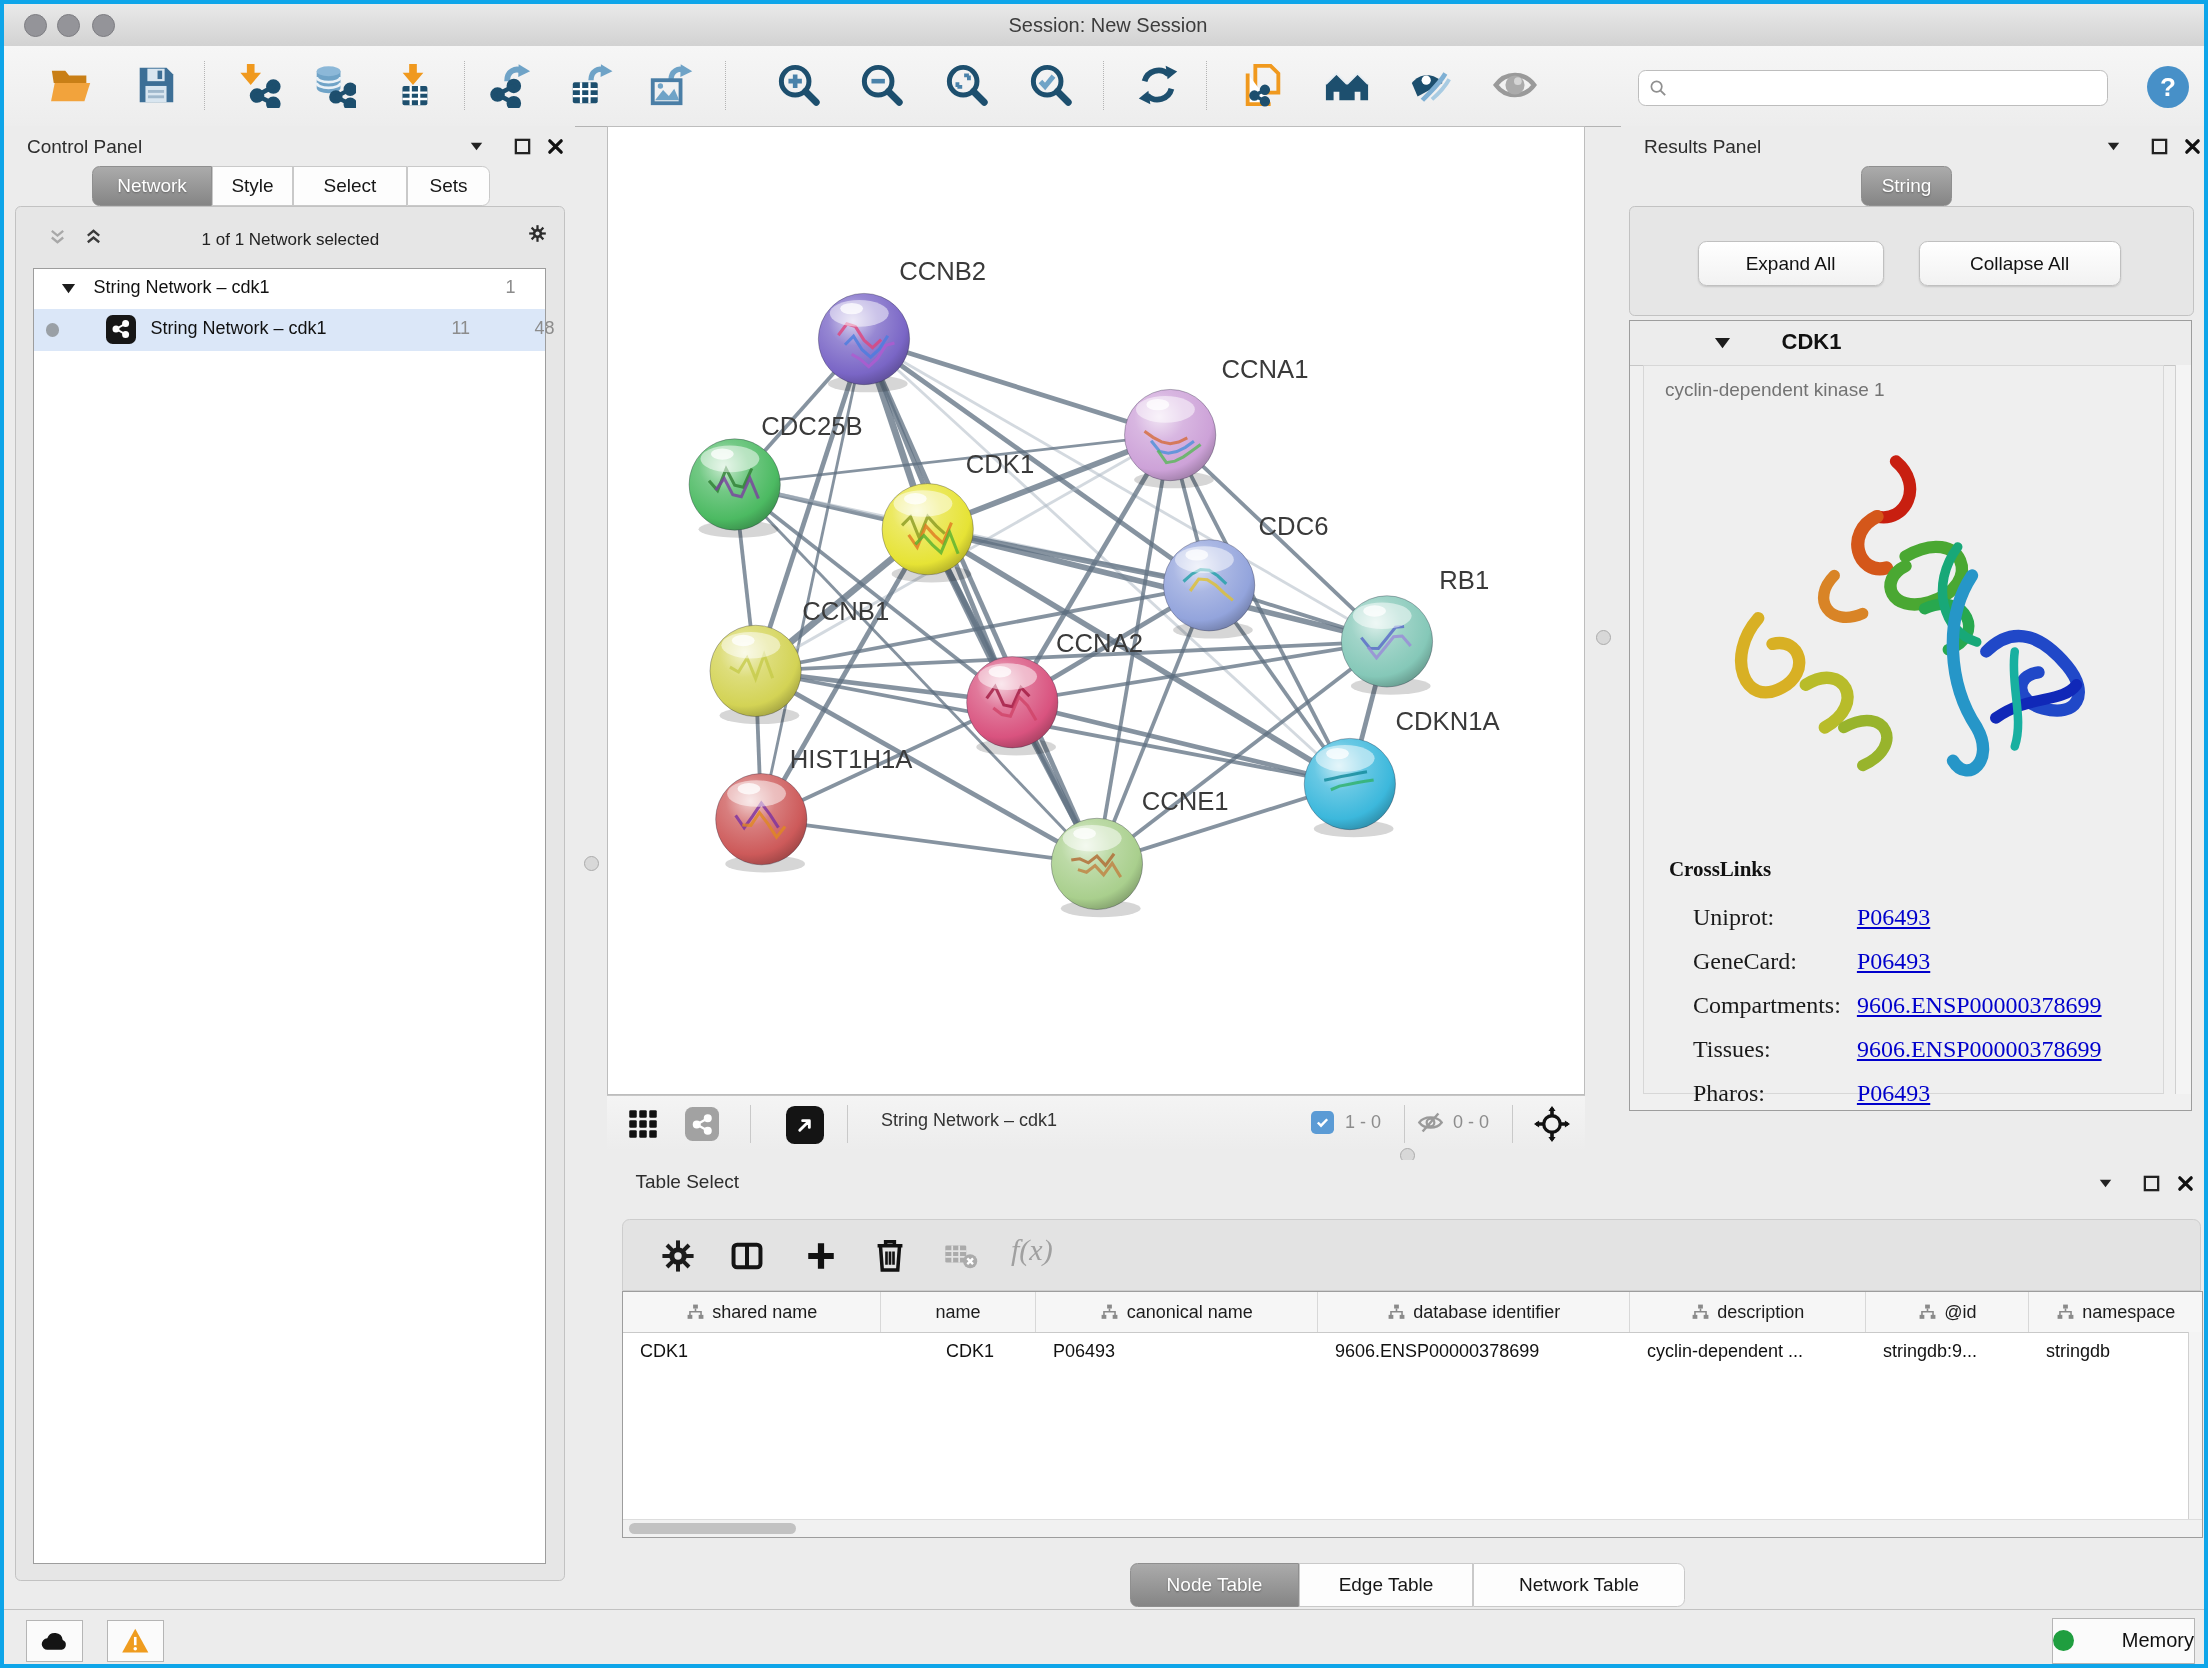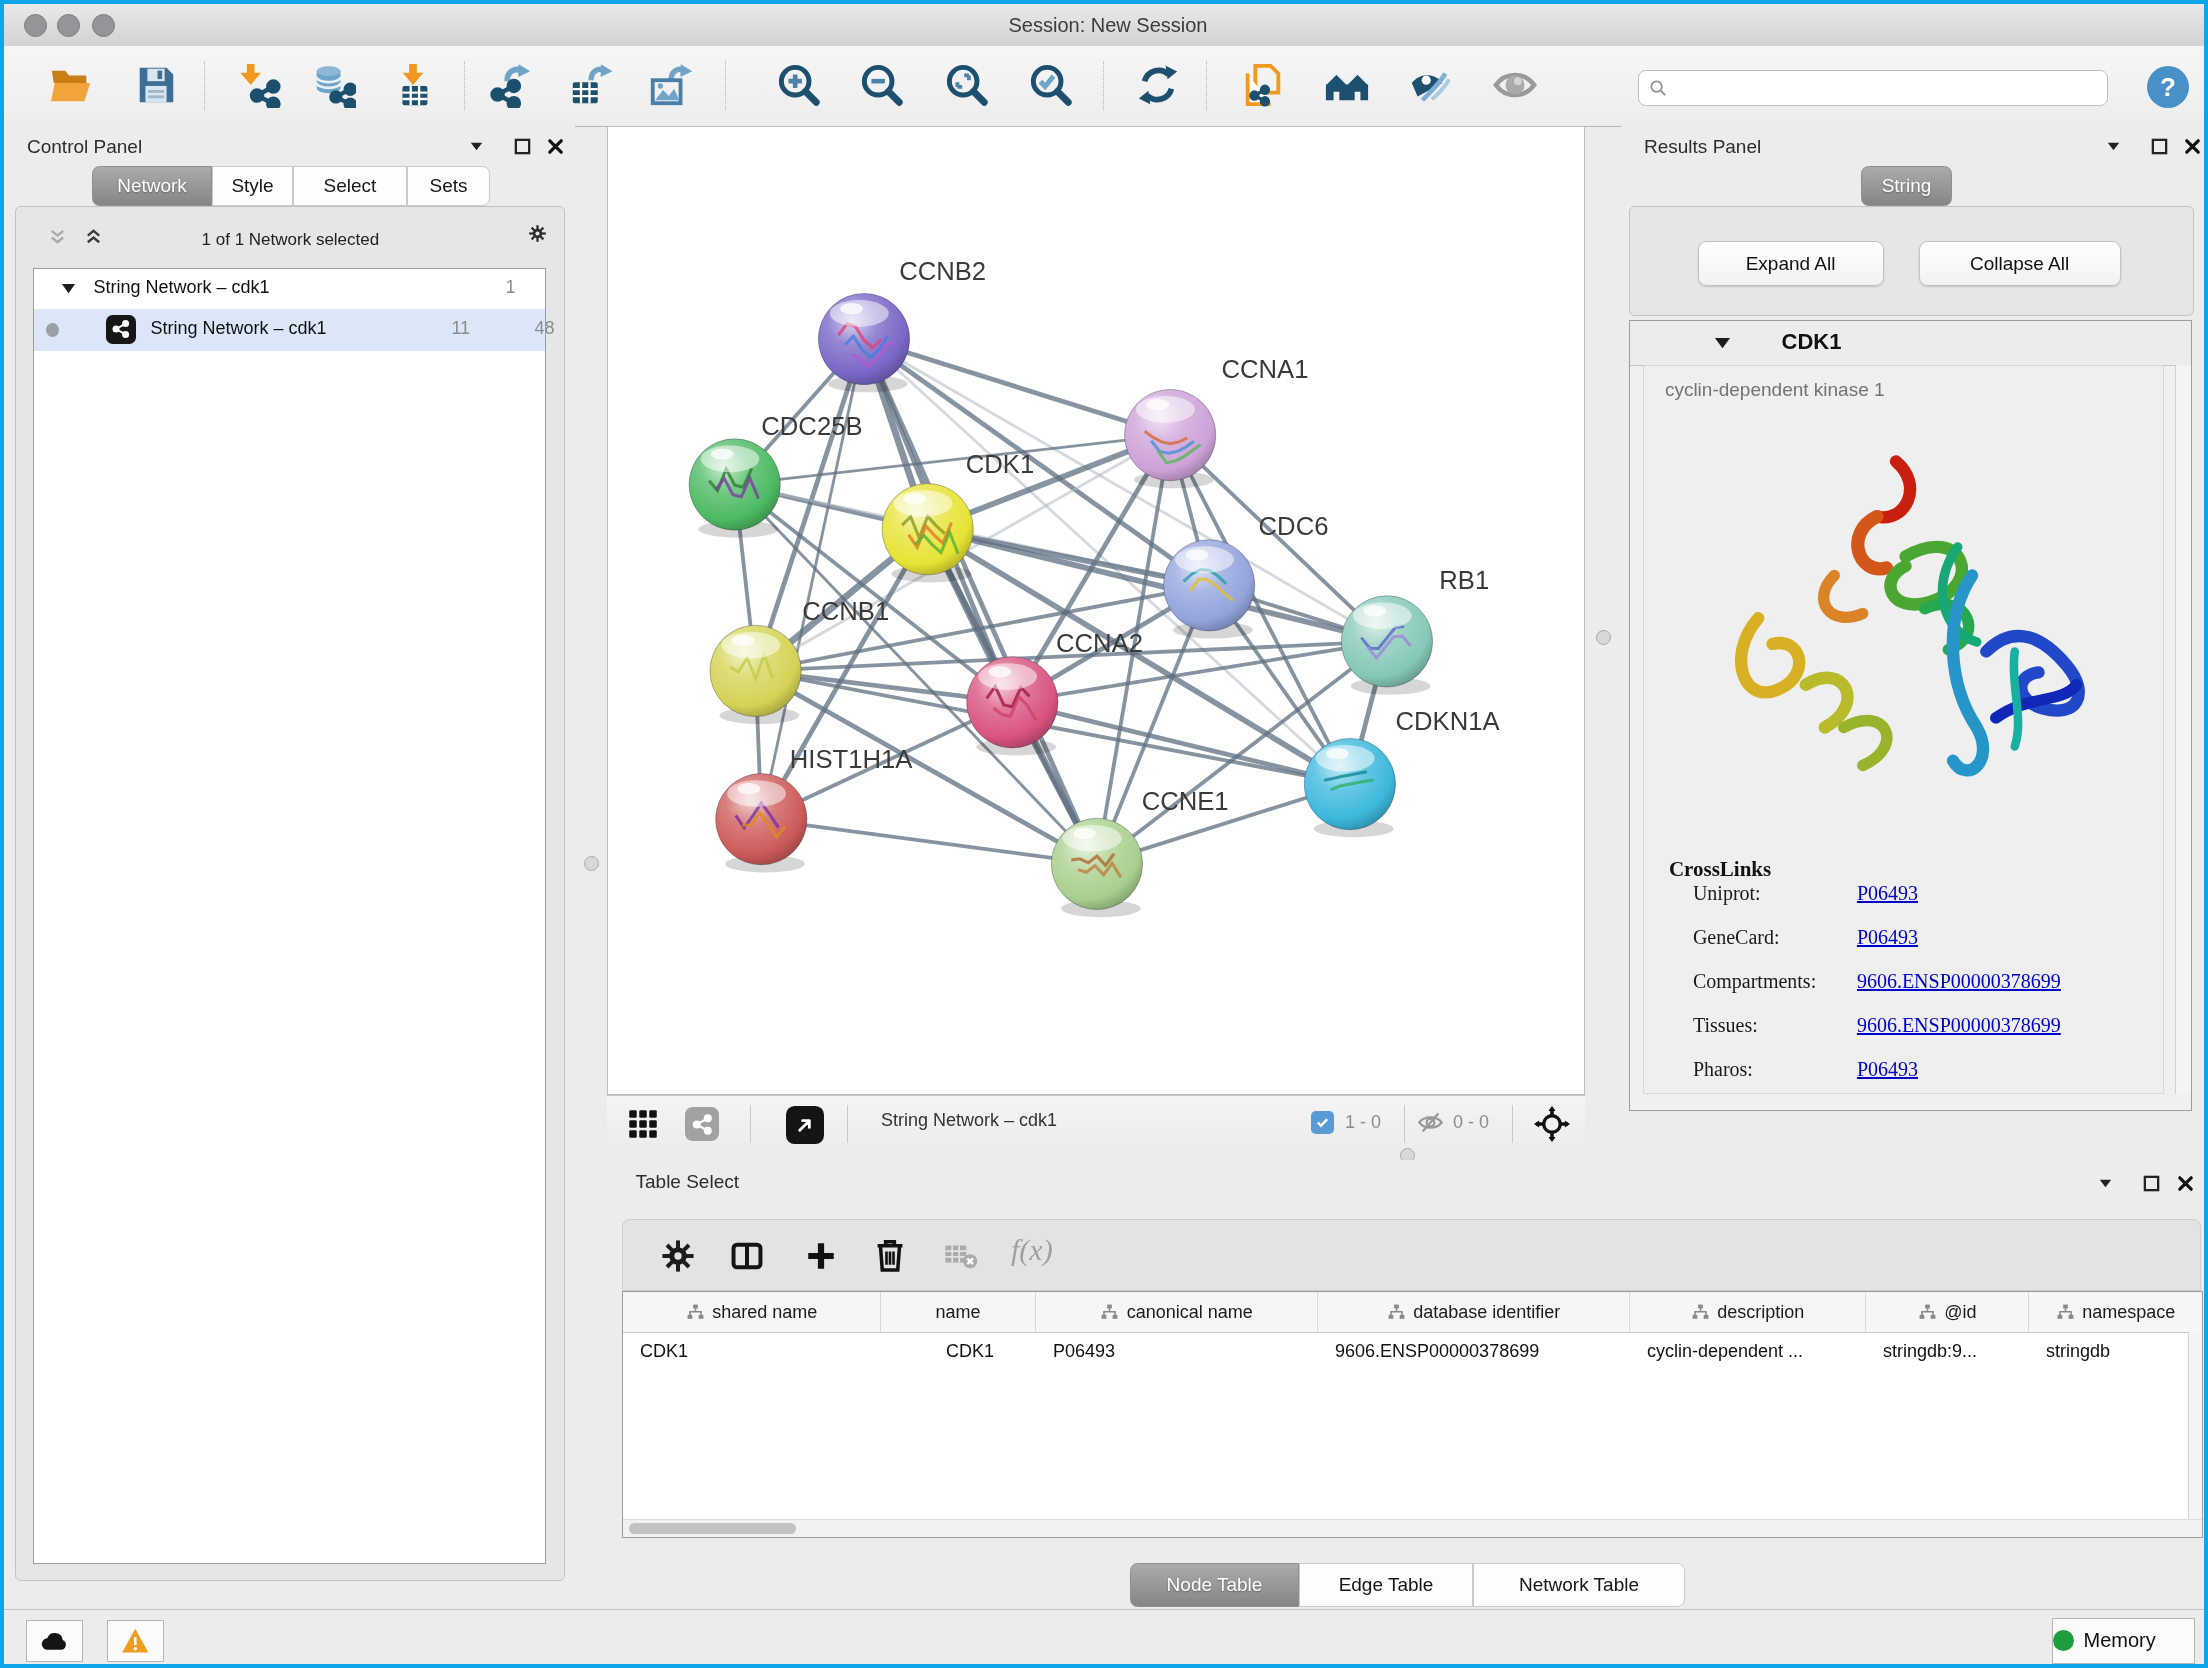--- a/index.html
+++ b/index.html
@@ -623,21 +623,21 @@
             <path d="M235 185 C280 165 300 215 260 228" stroke="#28a84e" stroke-width="12"></path>
             <path d="M270 120 C240 160 255 210 290 220" stroke="#18a878" stroke-width="10"></path>
             <path d="M285 150 C255 195 260 265 290 310 C310 345 280 370 265 345" stroke="#2696c8" stroke-width="13"></path>
             <path d="M300 230 C330 200 360 215 385 245 C410 275 395 300 360 290 C330 282 330 255 355 252" stroke="#2048c8" stroke-width="13"></path>
             <path d="M310 300 C345 275 380 285 395 265" stroke="#1028b8" stroke-width="12"></path>
             <path d="M330 230 C325 265 340 300 330 330" stroke="#18b0a0" stroke-width="9"></path>
           </g>
         </svg>
 
         <div class="serif abs" style="left:25px;top:491px;font-size:21px;font-weight:bold;color:#111;">CrossLinks</div>
-        <div class="serif abs" style="left:49px;top:505px;font-size:20px;color:#1a1a1a;line-height:44px;">
+        <div class="serif abs" style="left:49px;top:529px;font-size:24px;color:#1a1a1a;line-height:44px;">
           <div><span style="display:inline-block;width:164px;">Uniprot:</span><a class="xlink" href="#">P06493</a></div>
           <div><span style="display:inline-block;width:164px;">GeneCard:</span><a class="xlink" href="#">P06493</a></div>
           <div><span style="display:inline-block;width:164px;">Compartments:</span><a class="xlink" href="#">9606.ENSP00000378699</a></div>
           <div><span style="display:inline-block;width:164px;">Tissues:</span><a class="xlink" href="#">9606.ENSP00000378699</a></div>
           <div><span style="display:inline-block;width:164px;">Pharos:</span><a class="xlink" href="#">P06493</a></div>
         </div>
       </div>
       <div class="abs scrolltrack" style="right:0;top:44px;width:15px;height:729px;"></div>
     </div>
   </div>
@@ -798,20 +798,20 @@
           <path d="M6.5 16 a4.3 4.3 0 0 1-.3-8.6 A6 6 0 0 1 17.8 8.6 a3.9 3.9 0 0 1-.8 7.4 z" fill="#141414"></path>
         </svg>
     </div>
     <div class="abs" style="left:103px;top:9.5px;width:55px;height:40px;background:#fbfbfb;border:1.9px solid #b5b5b5;display:flex;align-items:center;justify-content:center;">
       <svg width="28.5" height="27" viewBox="0 0 24 22">
           <path d="M12 1 L23 21 H1 z" fill="#ef9c1f"></path>
           <rect x="10.9" y="8" width="2.2" height="7" fill="#fff"></rect>
           <circle cx="12" cy="18" r="1.5" fill="#fff"></circle>
         </svg>
     </div>
-    <div class="abs" style="left:2048px;top:7.6px;width:141px;height:44px;background:#fbfbfb;border:1.9px solid #b5b5b5;display:flex;align-items:center;justify-content:flex-start;gap:9.5px;">
+    <div class="abs" style="left:2048px;top:7.6px;width:141px;height:44px;background:#fbfbfb;border:1.9px solid #b5b5b5;display:flex;align-items:center;justify-content:space-between;gap:9.5px;">
       <span id="mem-dot" style="width: 21px; height: 21px; border-radius: 50%; display: inline-block; background: rgb(31, 158, 63);"></span>
       <span style="font-size:20px;color:#111;">Memory</span>
     </div>
   </div>
 
 </div>
 
 
 </body></html>

